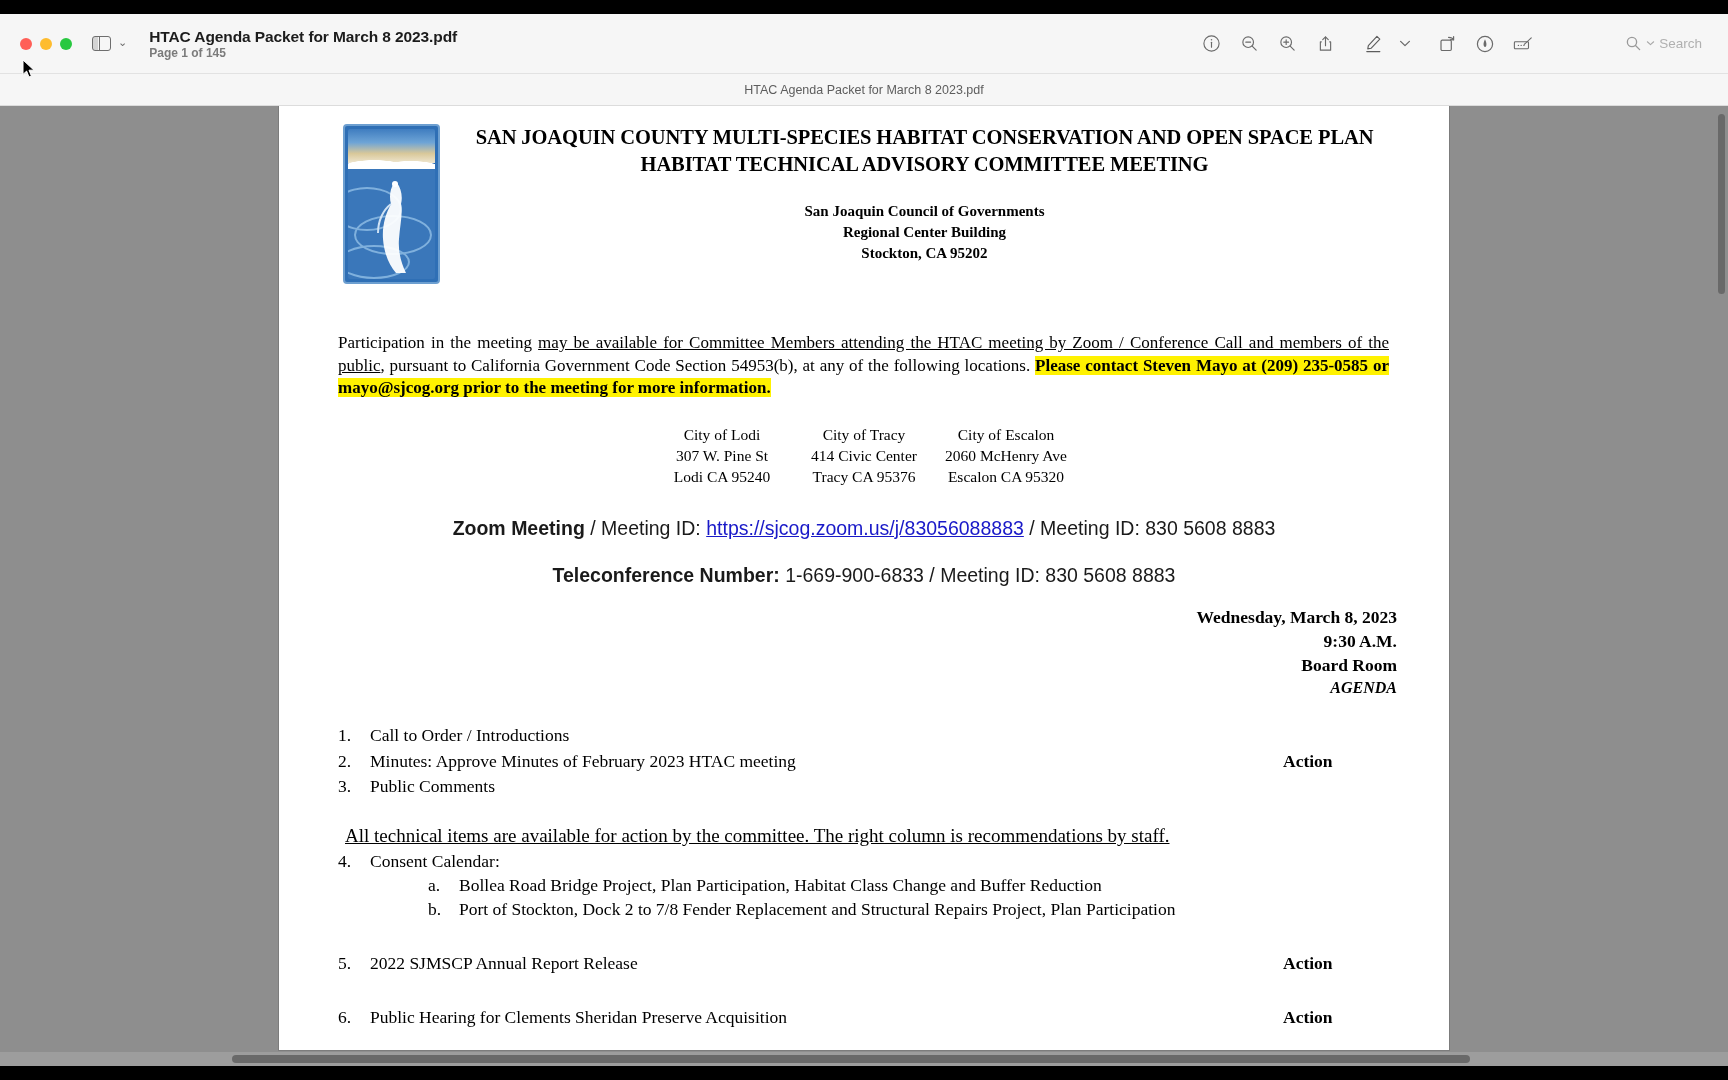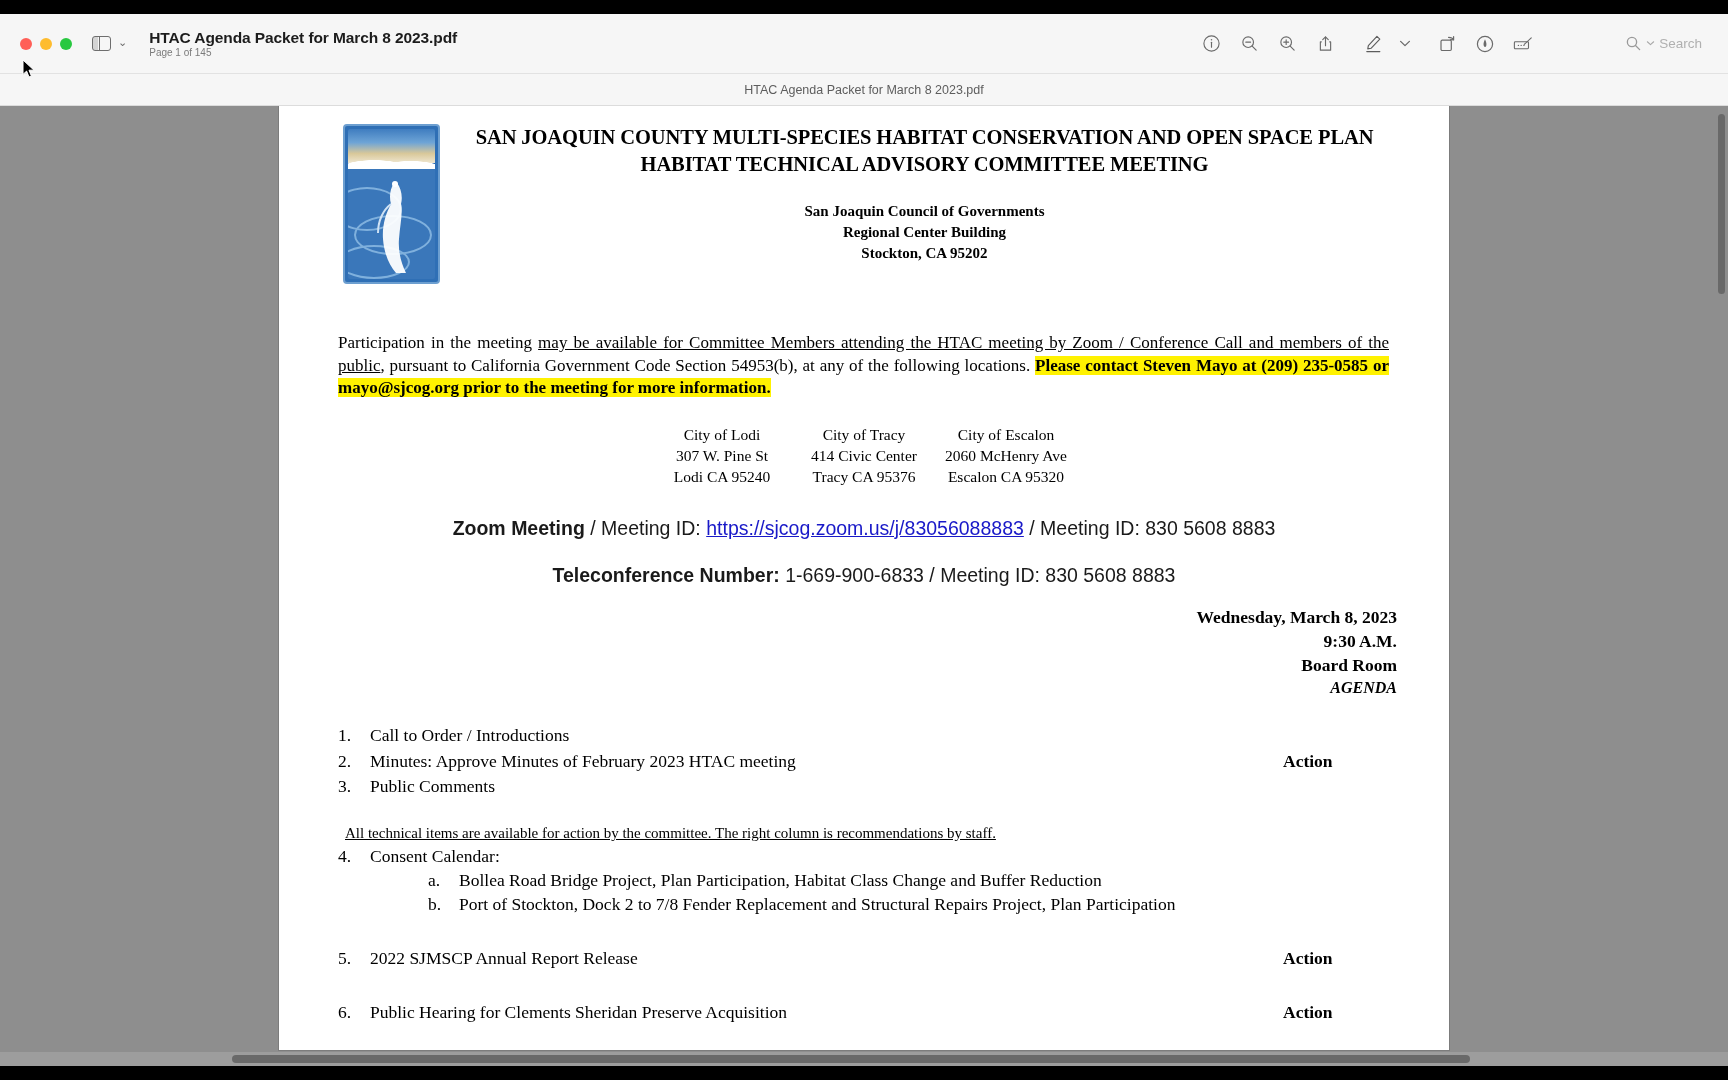--- a/index.html
+++ b/index.html
@@ -67,21 +67,21 @@
     font-size: 11px; color: #6b6b6b; line-height: 1;
     transform: translateY(-1px);
   }
 
   .doc-titles { display:flex; flex-direction:column; justify-content:center; }
   #doc-title {
     font-size: 15.5px; font-weight: bold; color: #1c1c1c;
     letter-spacing: -0.1px;
   }
   #doc-subtitle {
-    font-size: 10px; color: #7b7b7b; margin-top: 0;
+    font-size: 12px; color: #7b7b7b; margin-top: 0; font-weight: bold;
   }
 
   #toolbar-right {
     margin-left: auto;
     display: flex; align-items: center; gap: 0px;
     padding-right: 26px;
   }
   .tb-btn {
     width: 38px; height: 34px;
     display: flex; align-items: center; justify-content: center;
@@ -236,21 +236,21 @@
   #agenda { margin-top: 28px; font-size: 17.5px; padding-left: 7px; }
   .ag-row { display: flex; align-items: baseline; line-height: 1.15; }
   .ag-num { width: 32px; flex: 0 0 32px; }
   .ag-txt { flex: 1 1 auto; }
   .ag-act { width: 120px; flex: 0 0 120px; font-weight: bold; text-align: left; padding-left: 6px;}
   .ag-tight { margin-bottom: 5px; }
   .ag-spaced { margin-top: 34px; }
 
   #note-line {
     margin-top: 29px;
-    font-size: 15px;
+    font-size: 19px;
     text-decoration: underline;
     padding-left: 7px;
   }
   .sub-row { display:flex; align-items: baseline; line-height:1.15; margin-top: 4px; }
   .sub-pad { width: 90px; flex: 0 0 90px; }
   .sub-let { width: 31px; flex: 0 0 31px; }
 
   
   #vscroll {
     position: absolute; right: 3px; top: 8px;

